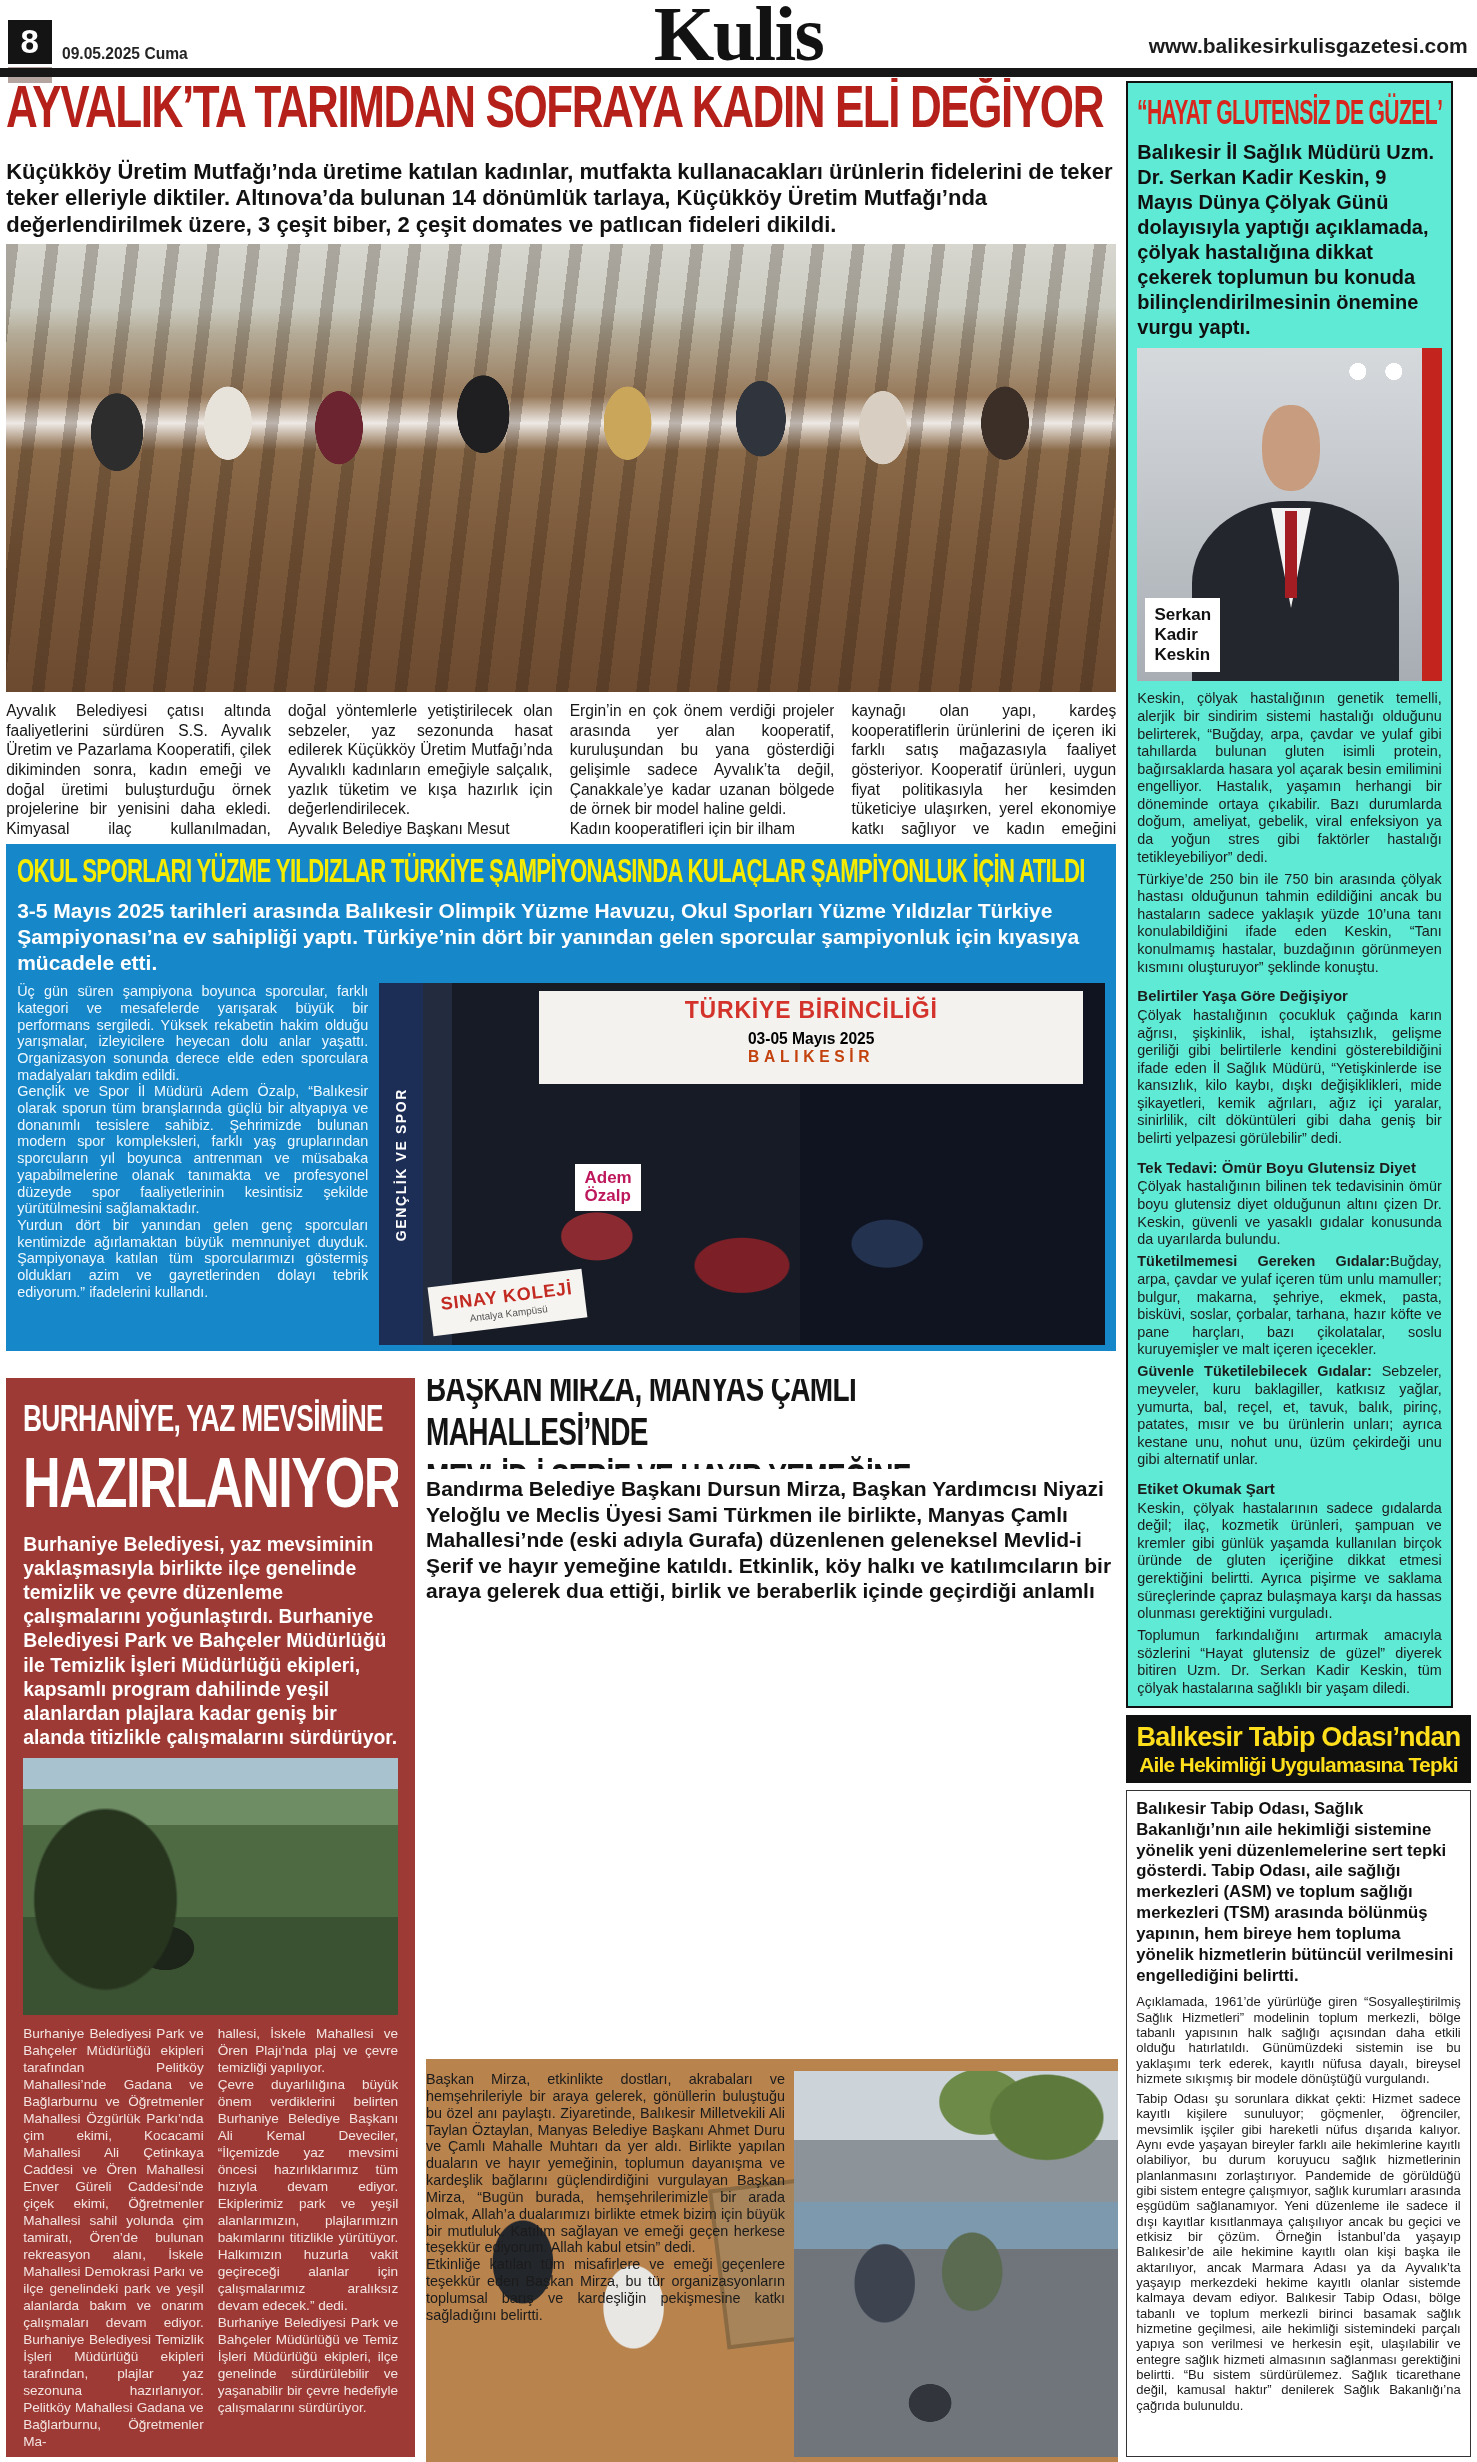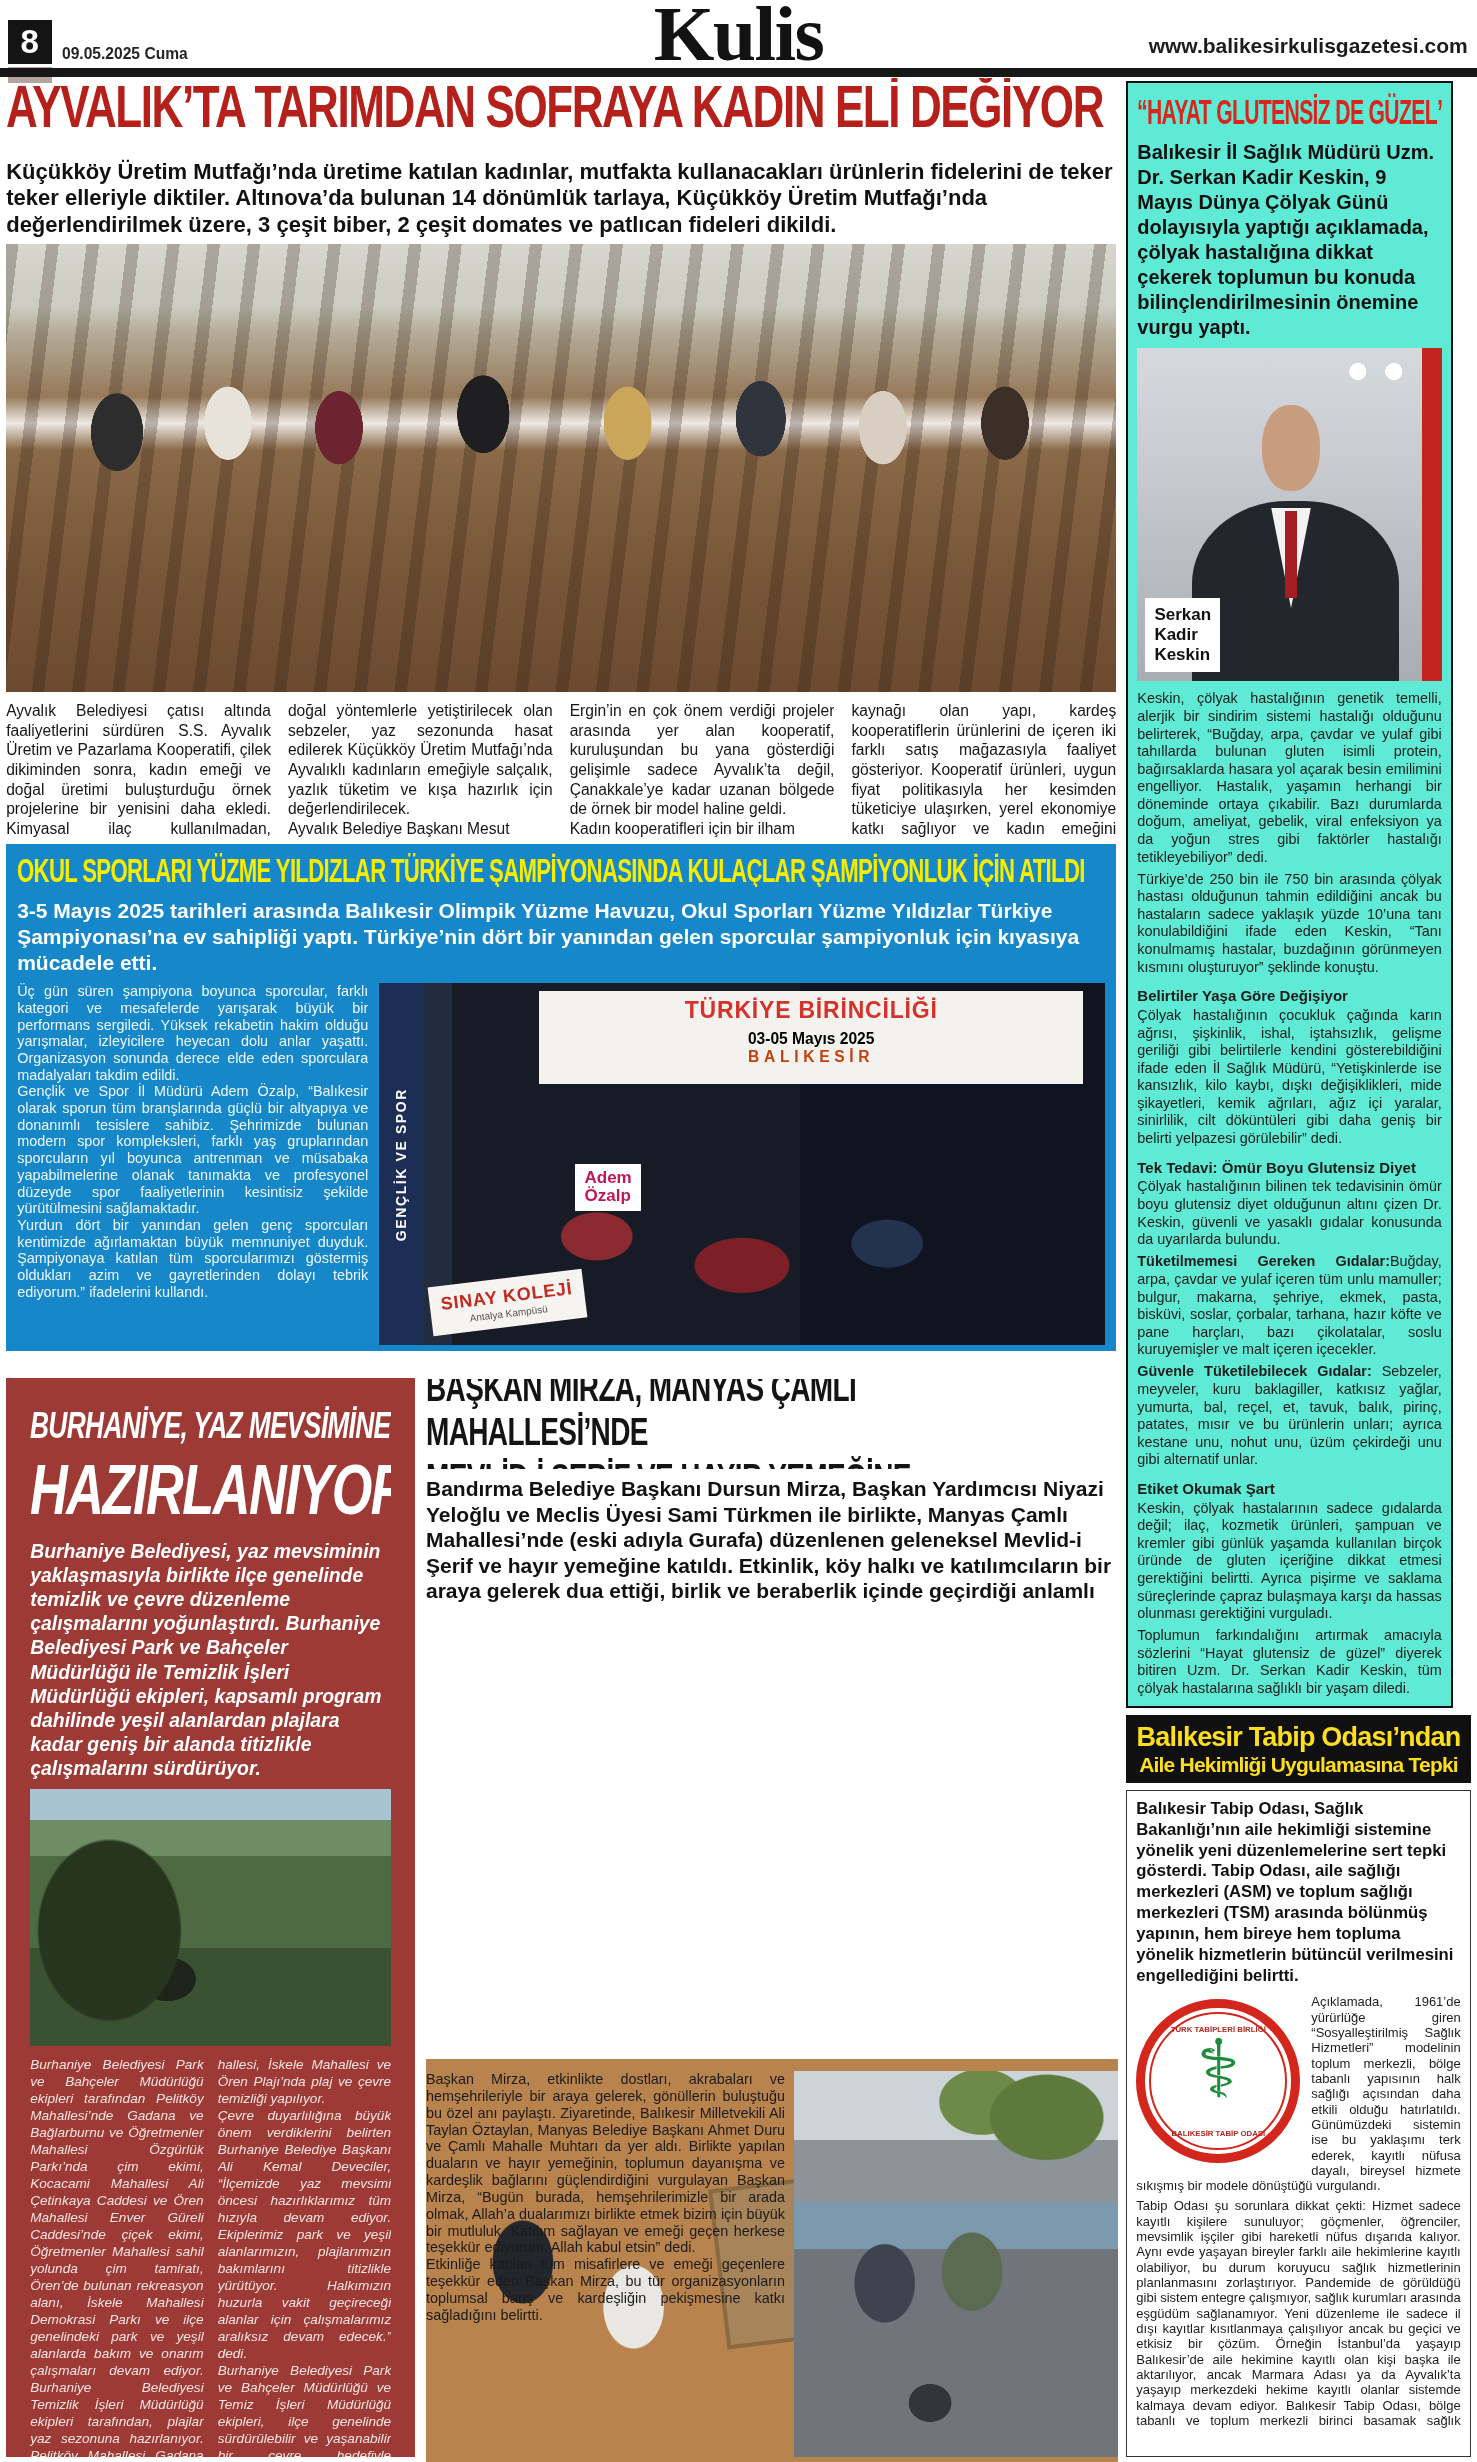--- a/index.html
+++ b/index.html
@@ -63,21 +63,21 @@
   .swim-side span{writing-mode:vertical-rl;transform:rotate(180deg);font-weight:bold;font-size:14px;letter-spacing:1.6px;}
   .swim-nametag{position:absolute;left:27%;top:50%;background:#fff;color:#be185d;padding:4.7px 9.3px;
                 font-size:17px;font-weight:bold;line-height:1.1;}
   .swim-flag{position:absolute;left:7%;bottom:5%;background:#f6f4f0;color:#c22a22;padding:7.8px 11px;
              transform:rotate(-7deg);text-align:center;}
   .swim-flag .f1{font-weight:bold;font-size:18px;letter-spacing:0.8px;}
   .swim-flag .f2{font-size:10px;color:#555;margin-top:1.6px;}
 
   
   .bur-box{left:6.2px;top:1378px;width:409px;height:1079px;background:#9e3a35;color:#fff;
-           padding:24px;box-sizing:border-box;font-style:italic;}
+           padding:17px;box-sizing:border-box;}
   .bur-k .cond{font-size:31px;font-weight:bold;letter-spacing:-0.8px;transform:scale(.85,1.2);margin-top:6.2px;}
   .bur-t .cond{font-size:58px;font-weight:bold;letter-spacing:-1.6px;transform:scale(.9,1.22);margin-top:11px;}
   .bur-lead{margin-top:17px;font-size:19.4px;font-weight:bold;line-height:1.24;color:#fff;}
   .bur-photo{margin-top:9.3px;height:257px;background:
       radial-gradient(117px 148px at 22% 55%,#27351f 60%,transparent 62%),
       radial-gradient(47px 36px at 38% 74%,#1d2419 60%,transparent 62%),
       linear-gradient(180deg,#a8c2d0 0 12%,#6f8d65 12% 26%,#4e6a43 26% 62%,#3b5232 62% 100%);}
   .bur-cols{display:flex;gap:14px;margin-top:11px;height:465px;}
   .bur-cols>div{flex:1;font-size:13.6px;line-height:1.25;color:#f3e4e1;overflow:hidden;}
 
@@ -265,23 +265,19 @@
     </div>
   </div>
 
   <div class="abs tab-banner">
     <div class="b1">Balıkesir Tabip Odası’ndan</div>
     <div class="b2">Aile Hekimliği Uygulamasına Tepki</div>
   </div>
   <div class="abs tab-box clip">
     <div class="tab-lead clip">Balıkesir Tabip Odası, Sağlık Bakanlığı’nın aile hekimliği sistemine yönelik yeni düzenlemelerine sert tepki gösterdi. Tabip Odası, aile sağlığı merkezleri (ASM) ve toplum sağlığı merkezleri (TSM) arasında bölünmüş yapının, hem bireye hem topluma yönelik hizmetlerin bütüncül verilmesini engellediğini belirtti.</div>
     <div class="tab-body">
-      <div class="tto-logo">
-        <div class="tto-top">TÜRK TABİPLERİ BİRLİĞİ</div>
-        <div class="tto-bottom">BALIKESİR TABİP ODASI</div>
-      </div>
       <p class="just">Açıklamada, 1961’de yürürlüğe giren “Sosyalleştirilmiş Sağlık Hizmetleri” modelinin toplum merkezli, bölge tabanlı yapısının halk sağlığı açısından daha etkili olduğu hatırlatıldı. Günümüzdeki sistemin ise bu yaklaşımı terk ederek, kayıtlı nüfusa dayalı, bireysel hizmete sıkışmış bir modele dönüştüğü vurgulandı.</p>
       <p class="just">Tabip Odası şu sorunlara dikkat çekti: Hizmet sadece kayıtlı kişilere sunuluyor; göçmenler, öğrenciler, mevsimlik işçiler gibi hareketli nüfus dışarıda kalıyor. Aynı evde yaşayan bireyler farklı aile hekimlerine kayıtlı olabiliyor, bu durum koruyucu sağlık hizmetlerinin planlanmasını zorlaştırıyor. Pandemide de görüldüğü gibi sistem entegre çalışmıyor, sağlık kurumları arasında eşgüdüm sağlanamıyor. Yeni düzenleme ile sadece il dışı kayıtlar kısıtlanmaya çalışılıyor ancak bu geçici ve etkisiz bir çözüm. Örneğin İstanbul’da yaşayıp Balıkesir’de aile hekimine kayıtlı olan kişi başka ile aktarılıyor, ancak Marmara Adası ya da Ayvalık’ta yaşayıp merkezdeki hekime kayıtlı olanlar sistemde kalmaya devam ediyor. Balıkesir Tabip Odası, bölge tabanlı ve toplum merkezli birinci basamak sağlık hizmetine geçilmesi, aile hekimliği sistemindeki parçalı yapıya son verilmesi ve herkesin eşit, ulaşılabilir ve entegre sağlık hizmeti almasının sağlanması gerektiğini belirtti. “Bu sistem sürdürülemez. Sağlık ticarethane değil, kamusal haktır” denilerek Sağlık Bakanlığı’na çağrıda bulunuldu.</p>
     </div>
   </div>
 
 </div>
 
 
 </body></html>

